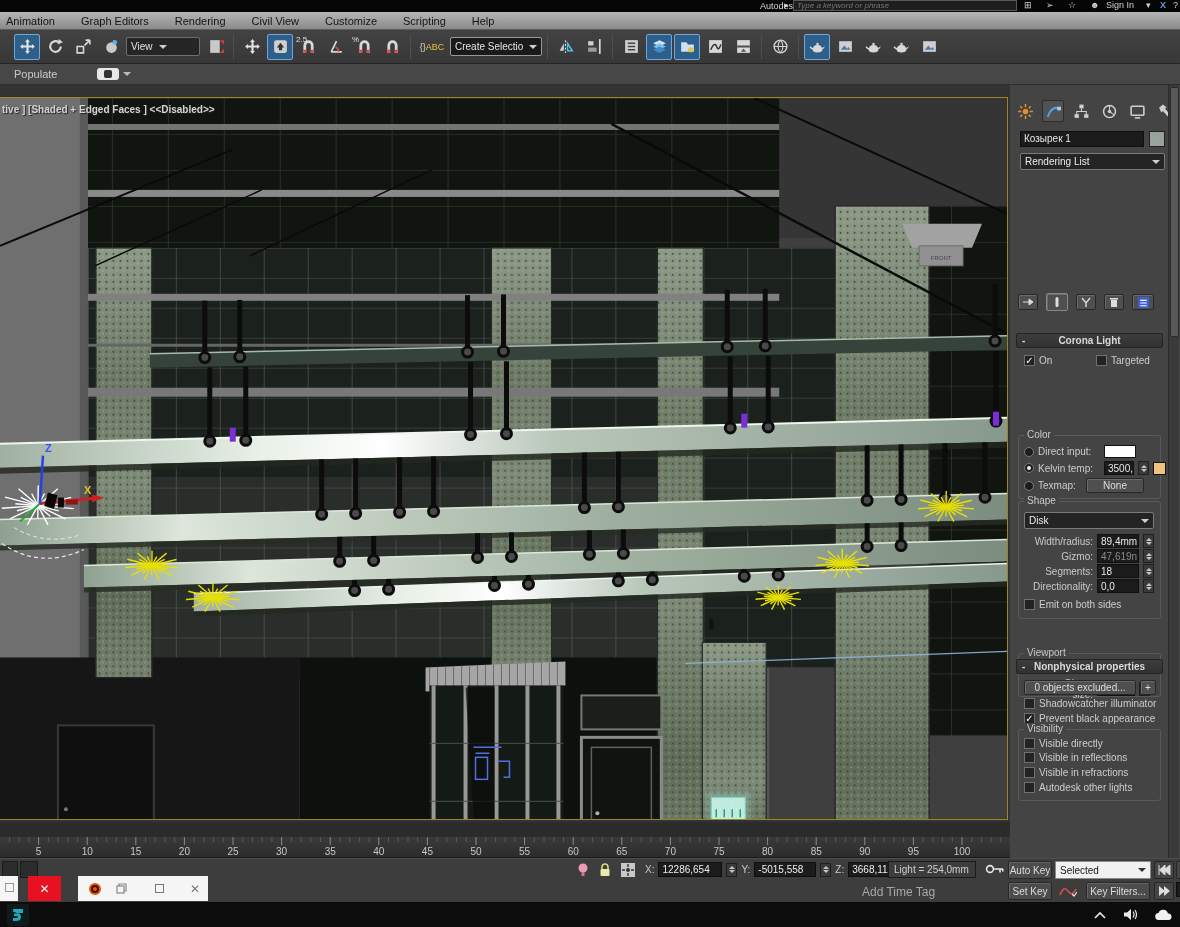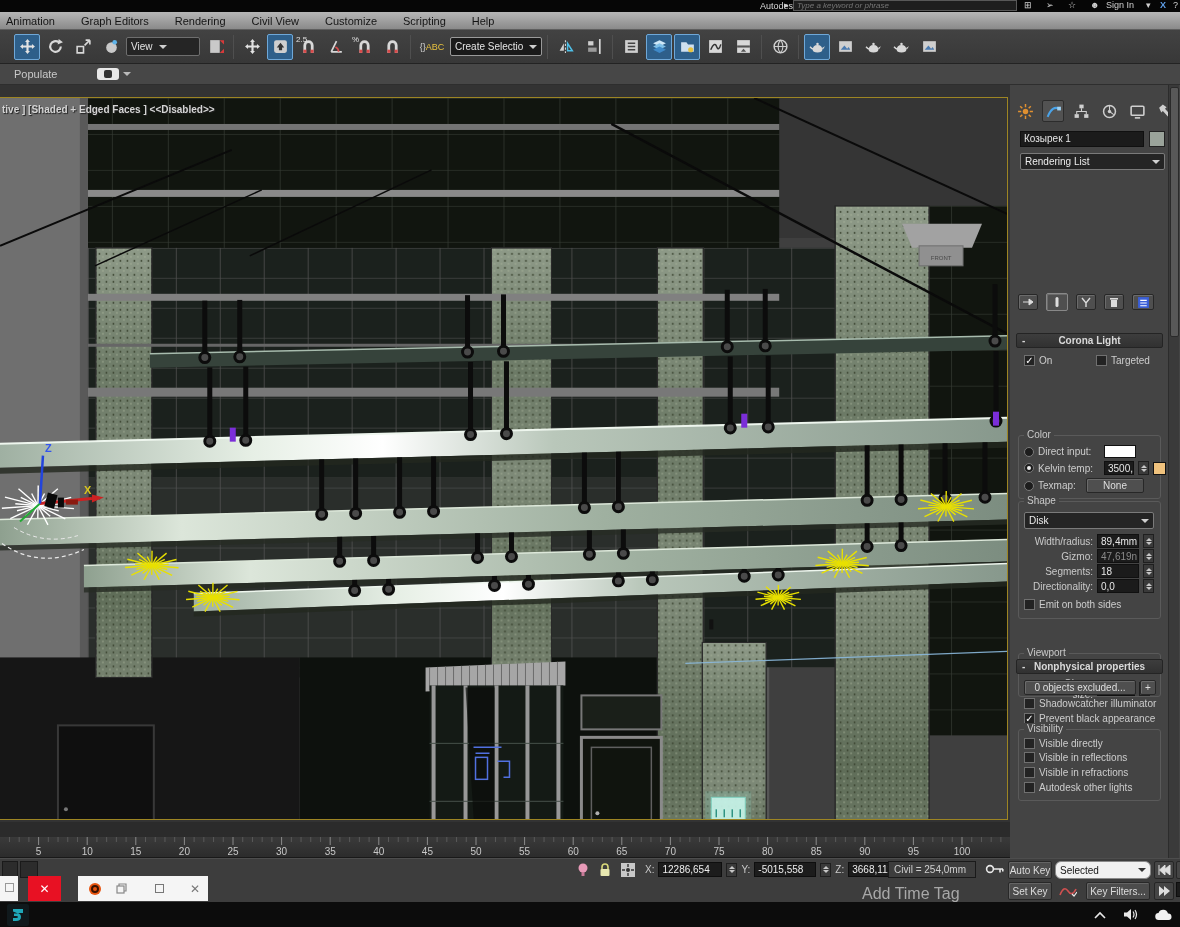--- a/index.html
+++ b/index.html
@@ -65,21 +65,21 @@
 #trackbar{left:0;top:837px;width:1010px;height:21px;background:linear-gradient(#3a3a3a,#2c2c2c);border-bottom:1px solid #191919;}
 #trackbar svg{position:absolute;inset:0;}
 
 #srow1{left:0;top:858px;width:1180px;height:22px;background:#3d3d3d;border-top:1px solid #4d4d4d;}
 #srow2{left:0;top:880px;width:1180px;height:22px;background:#3d3d3d;}
 .sbox{background:#2c2c2c;border:1px solid #1a1a1a;}
 .coordlab{color:#c9c9c9;font-size:10px;}
 .sfld{background:#1c1c1c;border:1px solid #0e0e0e;color:#eee;font-size:10px;height:15px;line-height:14px;padding:0 3px;white-space:nowrap;overflow:hidden;}
 .akbtn{background:#4c4c4c;border:1px solid #282828;box-shadow:inset 1px 1px 0 #646464;color:#dcdcdc;font-size:10px;display:flex;align-items:center;justify-content:center;border-radius:2px;}
 .pbtn{background:#454545;border:1px solid #262626;color:#e2e2e2;display:flex;align-items:center;justify-content:center;border-radius:2px;font-size:9px;}
-#seldrop{background:#f1f1f1;border:1px solid #8a8a8a;color:#151515;font-size:10px;display:flex;align-items:center;justify-content:space-between;padding:0 4px;border-radius:6px;}
+#seldrop{background:#f1f1f1;border:1px solid #8a8a8a;color:#151515;font-size:10px;display:flex;align-items:center;justify-content:space-between;padding:0 4px;border-radius:1px;}
 #seldrop .caret{border-top-color:#333;}
 
 .winfrag{background:#f5f5f5;}
 #redx{background:#e81123;color:#fff;display:flex;align-items:center;justify-content:center;font-size:12px;}
 
 #taskbar{left:0;top:902px;width:1180px;height:25px;background:#0c0c0c;display:flex;align-items:center;}
 #maxico{width:22px;height:22px;margin-left:7px;background:#10191c;border-radius:2px;display:flex;align-items:center;justify-content:center;}
 #tray{position:absolute;right:8px;display:flex;gap:17px;align-items:center;color:#e8e8e8;}
 </style>
 </head>
@@ -1187,21 +1187,21 @@
           <i></i>
           <i class="dn"></i>
         </span>
       <span class="coordlab">Z:</span>
       <span class="sfld" style="width:58px">3668,111m</span>
       <span class="spin">
           <i></i>
           <i class="dn"></i>
         </span>
     </div>
-    <div class="abs sbox" style="left:888px;top:2px;width:88px;height:17px;color:#cfcfcf;font-size:10px;line-height:16px;padding:0 5px;background:#3d3d3d">Civil = 254,0mm</div>
+    <div class="abs sbox" style="left:888px;top:2px;width:88px;height:17px;color:#cfcfcf;font-size:10px;line-height:16px;padding:0 5px;background:#3d3d3d">Light = 254,0mm</div>
     <div class="abs" style="left:985px;top:3px"><svg width="20" height="14" viewBox="0 0 20 14">
           <circle cx="5" cy="7" r="3.4" fill="none" stroke="#e8e8e8" stroke-width="1.6"></circle>
           <path d="M8.5 7 H18 M15 7 V10.5 M17.8 7 V9.5" stroke="#e8e8e8" stroke-width="1.6" fill="none"></path>
         </svg></div>
     <div class="abs akbtn" style="left:1008px;top:2px;width:44px;height:18px">Auto Key</div>
     <div class="abs" id="seldrop" style="left:1055px;top:2px;width:96px;height:18px">
         <span>Selected</span>
         <span class="caret"></span>
       </div>
     <div class="abs pbtn" style="left:1154px;top:2px;width:20px;height:18px">
@@ -1211,21 +1211,21 @@
       </div>
     <div class="abs pbtn" style="left:1176px;top:2px;width:14px;height:18px">
         <svg width="10" height="10" viewBox="0 0 10 10">
           <path d="M8 0 L2 5 L8 10 Z" fill="#ddd"></path>
           <rect x="8.4" y="0" width="1.6" height="10" fill="#ddd"></rect>
         </svg>
       </div>
   </div>
 
   <div id="srow2" class="abs">
-    <div class="abs" style="left:862px;top:5px;color:#a8a8a8;font-size:16px">Add Time Tag</div>
+    <div class="abs" style="left:862px;top:5px;color:#a8a8a8;font-size:12px">Add Time Tag</div>
     <div class="abs akbtn" style="left:1008px;top:2px;width:44px;height:18px">Set Key</div>
     <div class="abs pbtn" style="left:1056px;top:2px;width:24px;height:18px;background:#3d3d3d;border:none">
         <svg width="18" height="12" viewBox="0 0 18 12">
           <path d="M1 10 Q5 0 9 6 T17 4" stroke="#d05050" stroke-width="1.6" fill="none"></path>
           <path d="M13 9 L15 11 L18 7" stroke="#e8e8e8" stroke-width="1.2" fill="none"></path>
         </svg>
       </div>
     <div class="abs akbtn" style="left:1086px;top:2px;width:64px;height:18px">Key Filters...</div>
     <div class="abs pbtn" style="left:1154px;top:2px;width:20px;height:18px">
         <svg width="13" height="10" viewBox="0 0 13 10">

